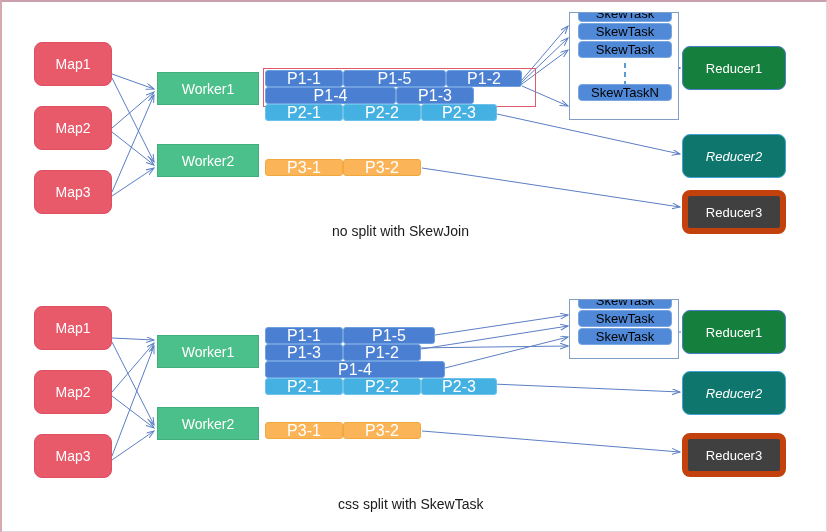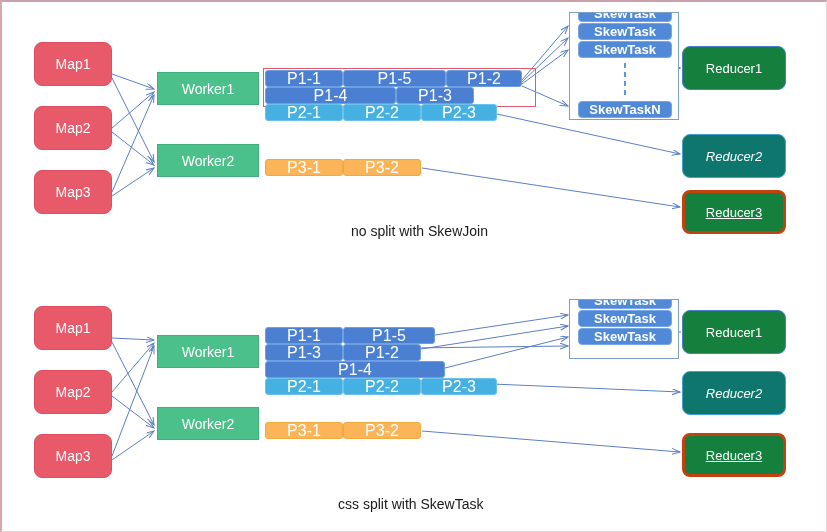--- a/index.html
+++ b/index.html
@@ -65,23 +65,22 @@
   .reducer-blue {
     background: #15803d;
     border: 1px solid #4c7fc9;
   }
   .reducer-lightblue {
     background: #0f766e;
     border: 1px solid #43a3d0;
     font-style: italic;
   }
   .reducer-orange {
-    background: #15803d;
-    border: 3px solid #c2410c;
-    text-decoration: underline;
+    background: #404040;
+    border: 6px solid #c2410c;
   }
   .pblock {
     position: absolute;
     box-sizing: border-box;
     display: flex;
     align-items: center;
     justify-content: center;
     color: #ffffff;
     font-size: 16px;
     border-radius: 3px;
@@ -111,24 +110,23 @@
   }
   .skewtask {
     position: absolute;
     box-sizing: border-box;
     display: flex;
     align-items: center;
     justify-content: center;
     background: #5089d8;
     border: 1px solid #7aa6e2;
     border-radius: 4px;
-    color: #ffffff;
+    color: #000000;
     font-size: 13px;
     white-space: nowrap;
-    font-weight: bold;
   }
   .redbox {
     position: absolute;
     box-sizing: border-box;
     border: 1px solid #e05a6a;
     background: transparent;
   }
   .caption {
     position: absolute;
     color: #1a1a1a;
@@ -269,36 +267,36 @@
     </svg>
     <div class="skewtask" style="left:8px; top:-8px; width:94px; height:17px;">
       <span>SkewTask</span>
     </div>
     <div class="skewtask" style="left:8px; top:10px; width:94px; height:17px;">
       <span>SkewTask</span>
     </div>
     <div class="skewtask" style="left:8px; top:28px; width:94px; height:17px;">
       <span>SkewTask</span>
     </div>
-    <div class="skewtask" style="left:8px; top:88px; width:94px; height:17px;">
+    <div class="skewtask" style="left:8px; top:71px; width:94px; height:17px;">
       <span>SkewTaskN</span>
     </div>
   </div>
 
   <div class="node reducer-node reducer-blue" style="left:680px; top:44px;">
     <span>Reducer1</span>
   </div>
   <div class="node reducer-node reducer-lightblue" style="left:680px; top:132px;">
     <span>Reducer2</span>
   </div>
   <div class="node reducer-node reducer-orange" style="left:680px; top:188px;">
     <span>Reducer3</span>
   </div>
 
-  <div class="caption" style="left:349px; top:221px;">
+  <div class="caption" style="left:330px; top:221px;">
     <span>no split with SkewJoin</span>
   </div>
 
   <div class="node map-node" style="left:32px; top:304px;">
     <span>Map1</span>
   </div>
   <div class="node map-node" style="left:32px; top:368px;">
     <span>Map2</span>
   </div>
   <div class="node map-node" style="left:32px; top:432px;">

